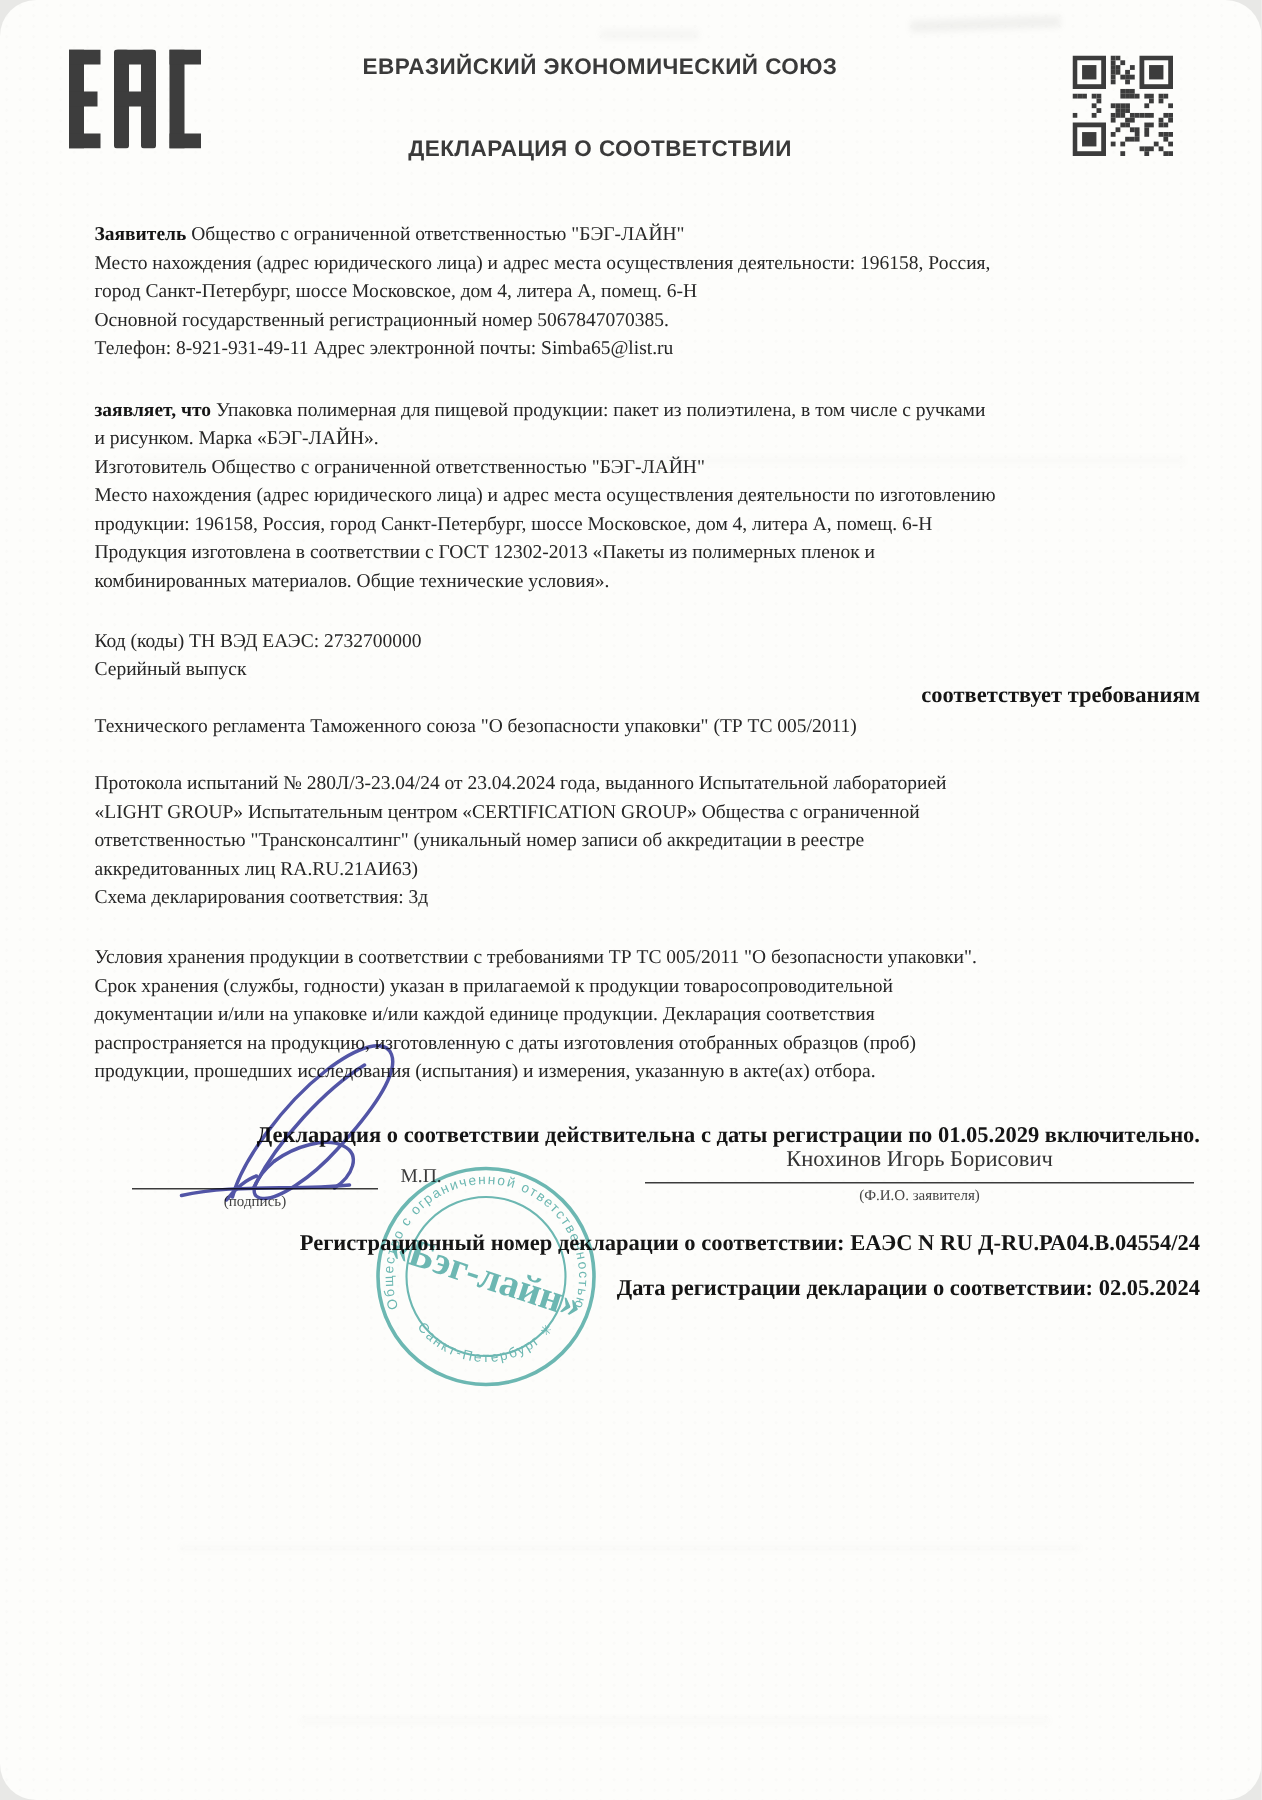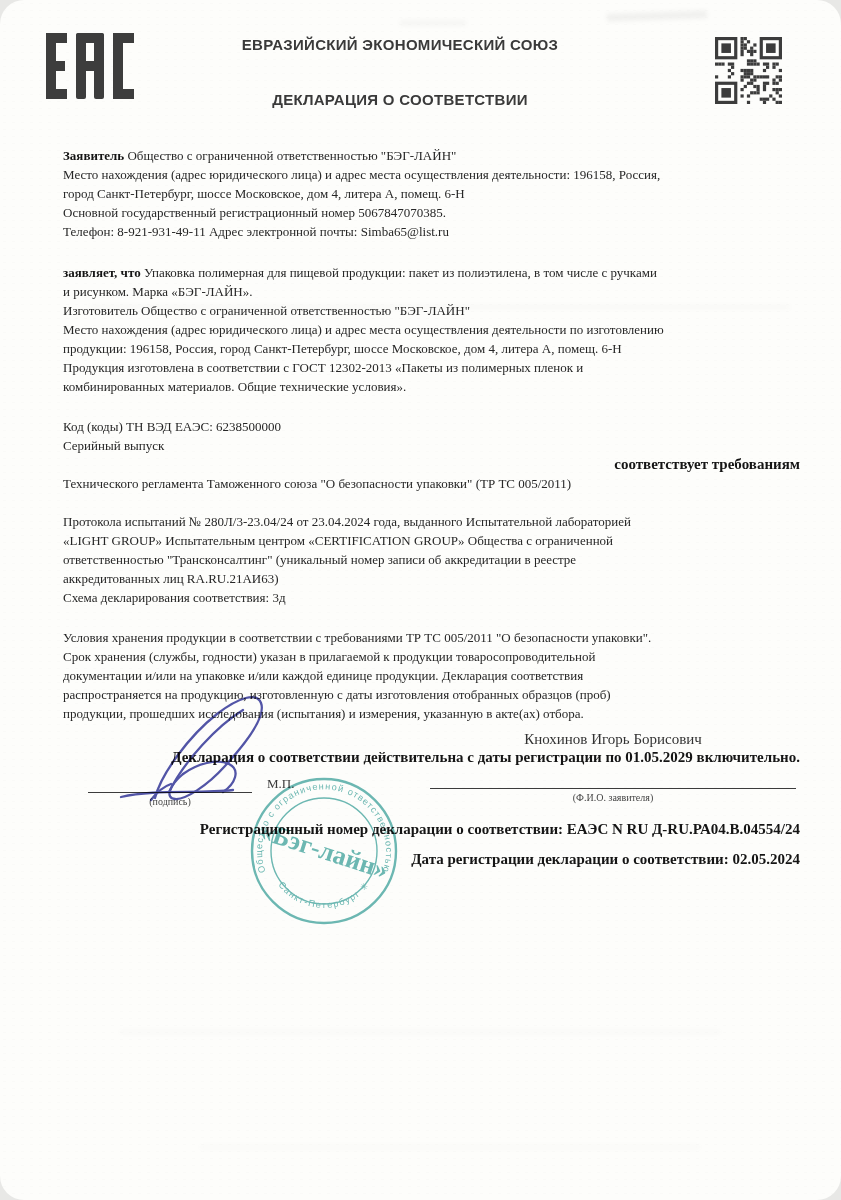--- a/index.html
+++ b/index.html
@@ -175,21 +175,21 @@
 
 
   <div class="para" style="top:263px;"><b>заявляет, что</b><span> Упаковка полимерная для пищевой продукции: пакет из полиэтилена, в том числе с ручками
 и рисунком. Марка «БЭГ-ЛАЙН».
 Изготовитель Общество с ограниченной ответственностью "БЭГ-ЛАЙН"
 Место нахождения (адрес юридического лица) и адрес места осуществления деятельности по изготовлению
 продукции: 196158, Россия, город Санкт-Петербург, шоссе Московское, дом 4, литера А, помещ. 6-Н
 Продукция изготовлена в соответствии с ГОСТ 12302-2013 «Пакеты из полимерных пленок и
 комбинированных материалов. Общие технические условия».</span></div>
 
-  <div class="para" style="top:417px;">Код (коды) ТН ВЭД ЕАЭС: 6238500000
+  <div class="para" style="top:417px;">Код (коды) ТН ВЭД ЕАЭС: 2732700000
 Серийный выпуск</div>
 
   <div class="boldline" style="top:455px;">соответствует требованиям</div>
   <div class="para" style="top:474px;">Технического регламента Таможенного союза "О безопасности упаковки" (ТР ТС 005/2011)</div>
 
   <div class="para" style="top:512px;">Протокола испытаний № 280Л/3-23.04/24 от 23.04.2024 года, выданного Испытательной лабораторией
 «LIGHT GROUP» Испытательным центром «CERTIFICATION GROUP» Общества с ограниченной
 ответственностью "Трансконсалтинг" (уникальный номер записи об аккредитации в реестре
 аккредитованных лиц RA.RU.21АИ63)
 Схема декларирования соответствия: 3д</div>
@@ -200,21 +200,21 @@
 распространяется на продукцию, изготовленную с даты изготовления отобранных образцов (проб)
 продукции, прошедших исследования (испытания) и измерения, указанную в акте(ах) отбора.</div>
 
   <div class="boldline" style="top:748px;">Декларация о соответствии действительна с даты регистрации по 01.05.2029 включительно.</div>
 
   <div class="sigline" style="left:88px;top:792px;width:164px;"></div>
   <div class="caption" style="left:110px;top:796px;width:120px;">(подпись)</div>
 
   <div class="mp" style="left:267px;top:776px;">М.П.</div>
 
-  <div class="fio" style="left:430px;top:731px;width:366px;">Кнохинов Игорь Борисович</div>
+  <div class="fio" style="left:430px;top:765px;width:366px;">Кнохинов Игорь Борисович</div>
   <div class="sigline" style="left:430px;top:788px;width:366px;"></div>
   <div class="caption" style="left:430px;top:792px;width:366px;">(Ф.И.О. заявителя)</div>
 
   <div class="boldline" style="top:820px;">Регистрационный номер декларации о соответствии: ЕАЭС N RU Д-RU.РА04.В.04554/24</div>
   <div class="boldline" style="top:850px;">Дата регистрации декларации о соответствии: 02.05.2024</div>
 
   <svg class="sign-svg" width="230" height="125" viewBox="0 0 230 125">
     <g fill="none" stroke="#3b3e9e" stroke-width="2.3" stroke-linecap="round" opacity="0.88">
       <path d="M50 110 C56 86 84 48 112 26 C134 9 152 4 156 15 C161 28 142 54 120 78 C102 98 80 112 70 111 C60 110 64 98 78 86"></path>
       <path d="M64 104 C80 72 112 38 138 22"></path>

